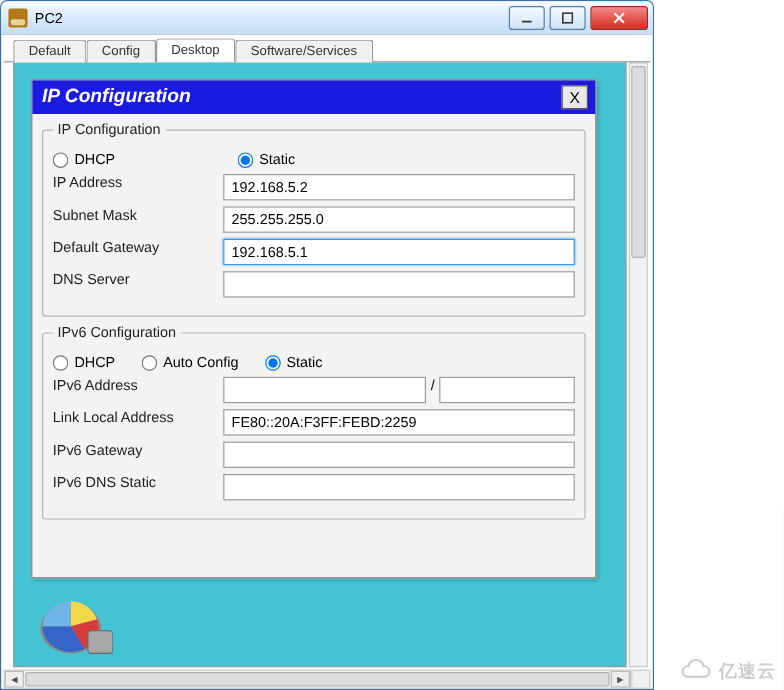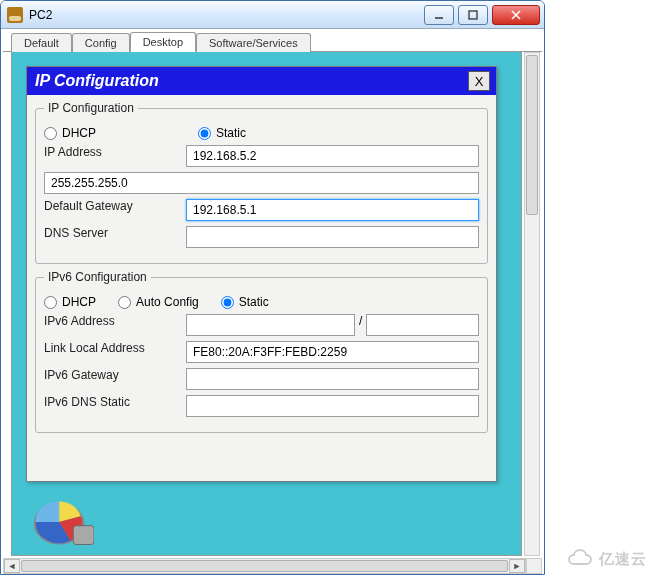--- a/index.html
+++ b/index.html
@@ -98,20 +98,21 @@
             <label class="radio-item" style="margin-left:80px">
               <input type="radio" name="ipv4mode" checked="" style="">
               <span>Static</span>
             </label>
           </div>
           <div class="row">
             <label class="field-label">IP Address</label>
             <input type="text" value="192.168.5.2" style="">
           </div>
           <div class="row">
+            <label class="field-label">Subnet Mask</label>
             <input type="text" value="255.255.255.0" style="">
           </div>
           <div class="row">
             <label class="field-label">Default Gateway</label>
             <input type="text" class="focused" value="192.168.5.1" style="">
           </div>
           <div class="row">
             <label class="field-label">DNS Server</label>
             <input type="text" value="" style="">
           </div>

